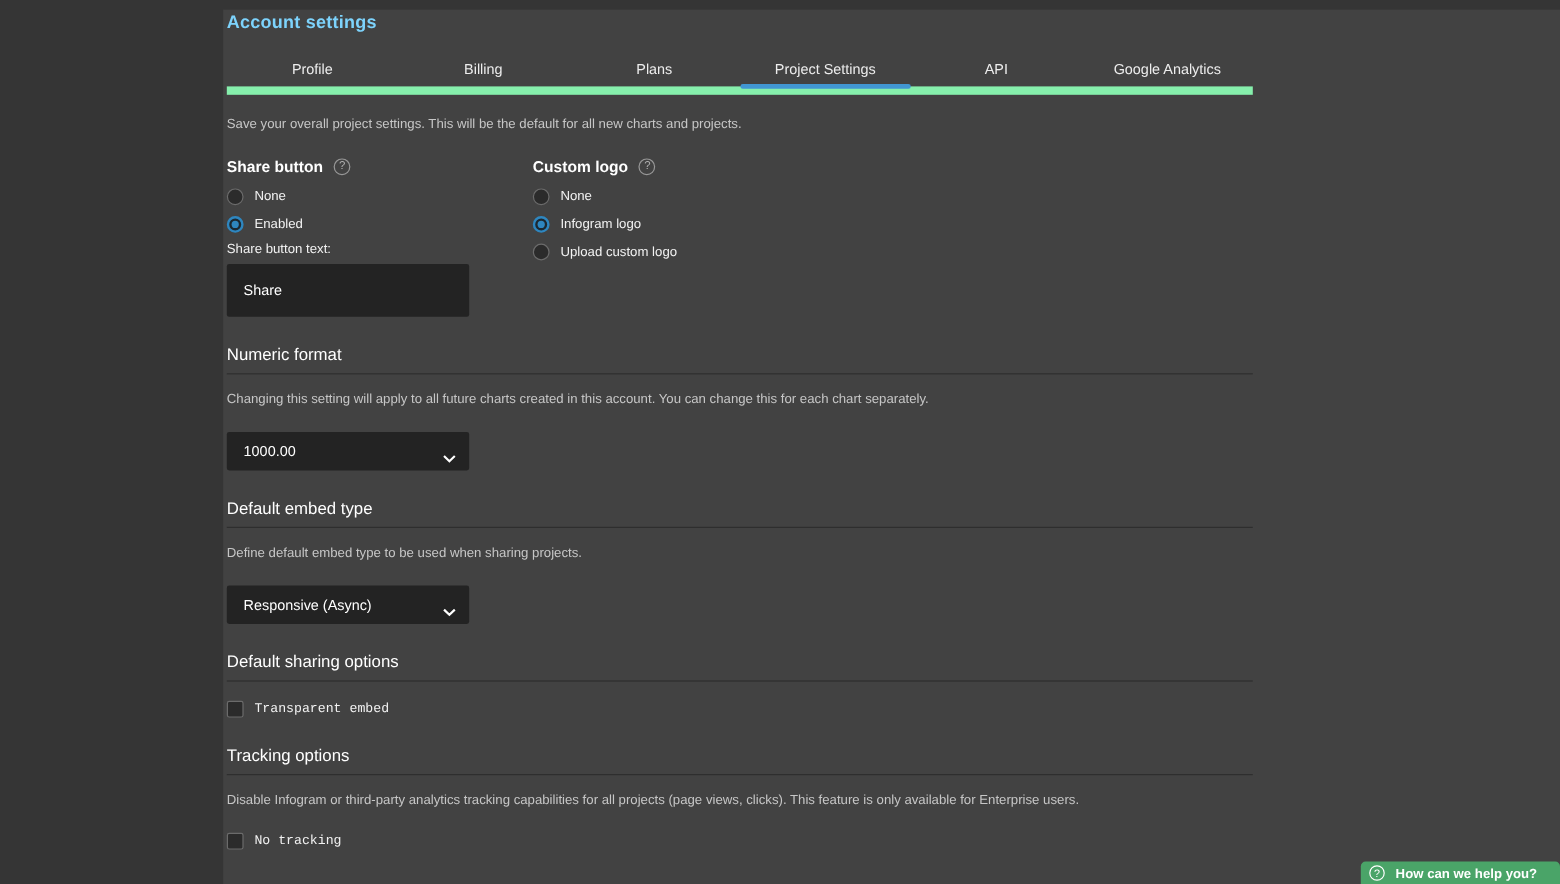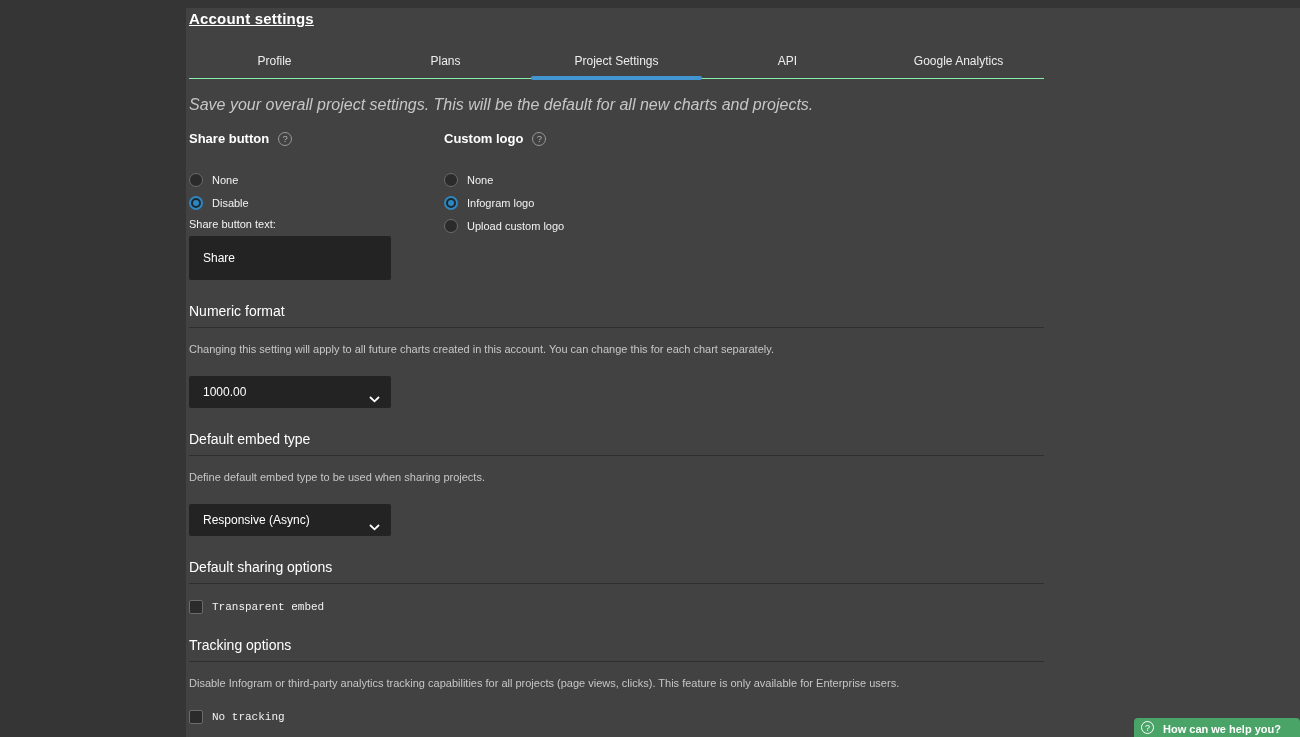--- a/index.html
+++ b/index.html
@@ -13,61 +13,60 @@
   }
   .panel {
     position:absolute; left:186px; top:8px; right:0; bottom:0;
     background:#424242;
   }
   .content {
     position:absolute; left:3px; top:0; width:855px;
   }
   .page-title {
     margin:1px 0 0 0;
-    font-size:15px; font-weight:700; color:#ffffff; line-height:20px;
+    font-size:15px; font-weight:700; color:#7dd3fc; line-height:20px;
     letter-spacing:.2px;
-    text-decoration:underline;
   }
   
   .tabbar {
     margin-top:14px; height:36px;
     display:flex;
-    border-bottom:1px solid #86efac;
+    border-bottom:7px solid #86efac;
   }
   .tab {
     flex:1; position:relative;
     display:flex; align-items:center; justify-content:center;
     font-size:12px; color:#ededed; cursor:pointer;
   }
   .tab.active::after {
     content:""; position:absolute; left:0; right:0; bottom:-2px; height:4px;
     background:var(--accent); border-radius:2px;
   }
   .intro {
     margin-top:19px;
-    font-size:16px; color:#c6c6c6; line-height:13px;font-style:italic;
+    font-size:11px; color:#c6c6c6; line-height:13px;
   }
   
   .cols { display:flex; margin-top:20px; }
   .col-share { width:255px; }
   .group-heading {
     display:flex; align-items:center;
     font-size:13px; font-weight:700; color:#ffffff; line-height:16px;
   }
   .help-q {
     width:14px; height:14px; margin-left:9px;
     border:1px solid #989898; border-radius:50%;
     color:#b3b3b3; font-size:9.5px; font-weight:400;
     display:inline-flex; align-items:center; justify-content:center;
     cursor:pointer;
   }
   .radio-row {
     display:flex; align-items:center; margin-top:9px; cursor:pointer;
   }
-  .radio-row.first { margin-top:26px;text-align:center; }
+  .radio-row.first { margin-top:10px;text-align:center; }
   .radio {
     width:14px; height:14px; border-radius:50%;
     background:#2b2b2b; border:1px solid #6b6b6b;
     display:flex; align-items:center; justify-content:center;
     flex:0 0 14px;
   }
   .radio.sel {
     border:2px solid var(--radio-blue);
     background:#1c2830;
   }
@@ -139,41 +138,42 @@
 </head>
 <body style="--accent: #4196d2; --radio-blue: #2e86bf; --help-green: #4aa468;">
 
 <div class="panel">
   <div class="content">
 
     <h1 class="page-title">Account settings</h1>
 
     <div class="tabbar">
       <div class="tab">Profile</div>
+      <div class="tab">Billing</div>
       <div class="tab">Plans</div>
       <div class="tab active">Project Settings</div>
       <div class="tab">API</div>
       <div class="tab">Google Analytics</div>
     </div>
 
     <div class="intro">Save your overall project settings. This will be the default for all new charts and projects.</div>
 
     <div class="cols">
       <div class="col-share">
         <div class="group-heading">
           <span>Share button</span>
           <span class="help-q">?</span>
         </div>
         <div class="radio-row first">
           <span class="radio"></span>
           <span class="opt-label">None</span>
         </div>
         <div class="radio-row">
           <span class="radio sel"></span>
-          <span class="opt-label">Disable</span>
+          <span class="opt-label">Enabled</span>
         </div>
         <div class="field-label">Share button text:</div>
         <input class="text-input" value="Share" style="">
       </div>
 
       <div class="col-logo">
         <div class="group-heading">
           <span>Custom logo</span>
           <span class="help-q">?</span>
         </div>

